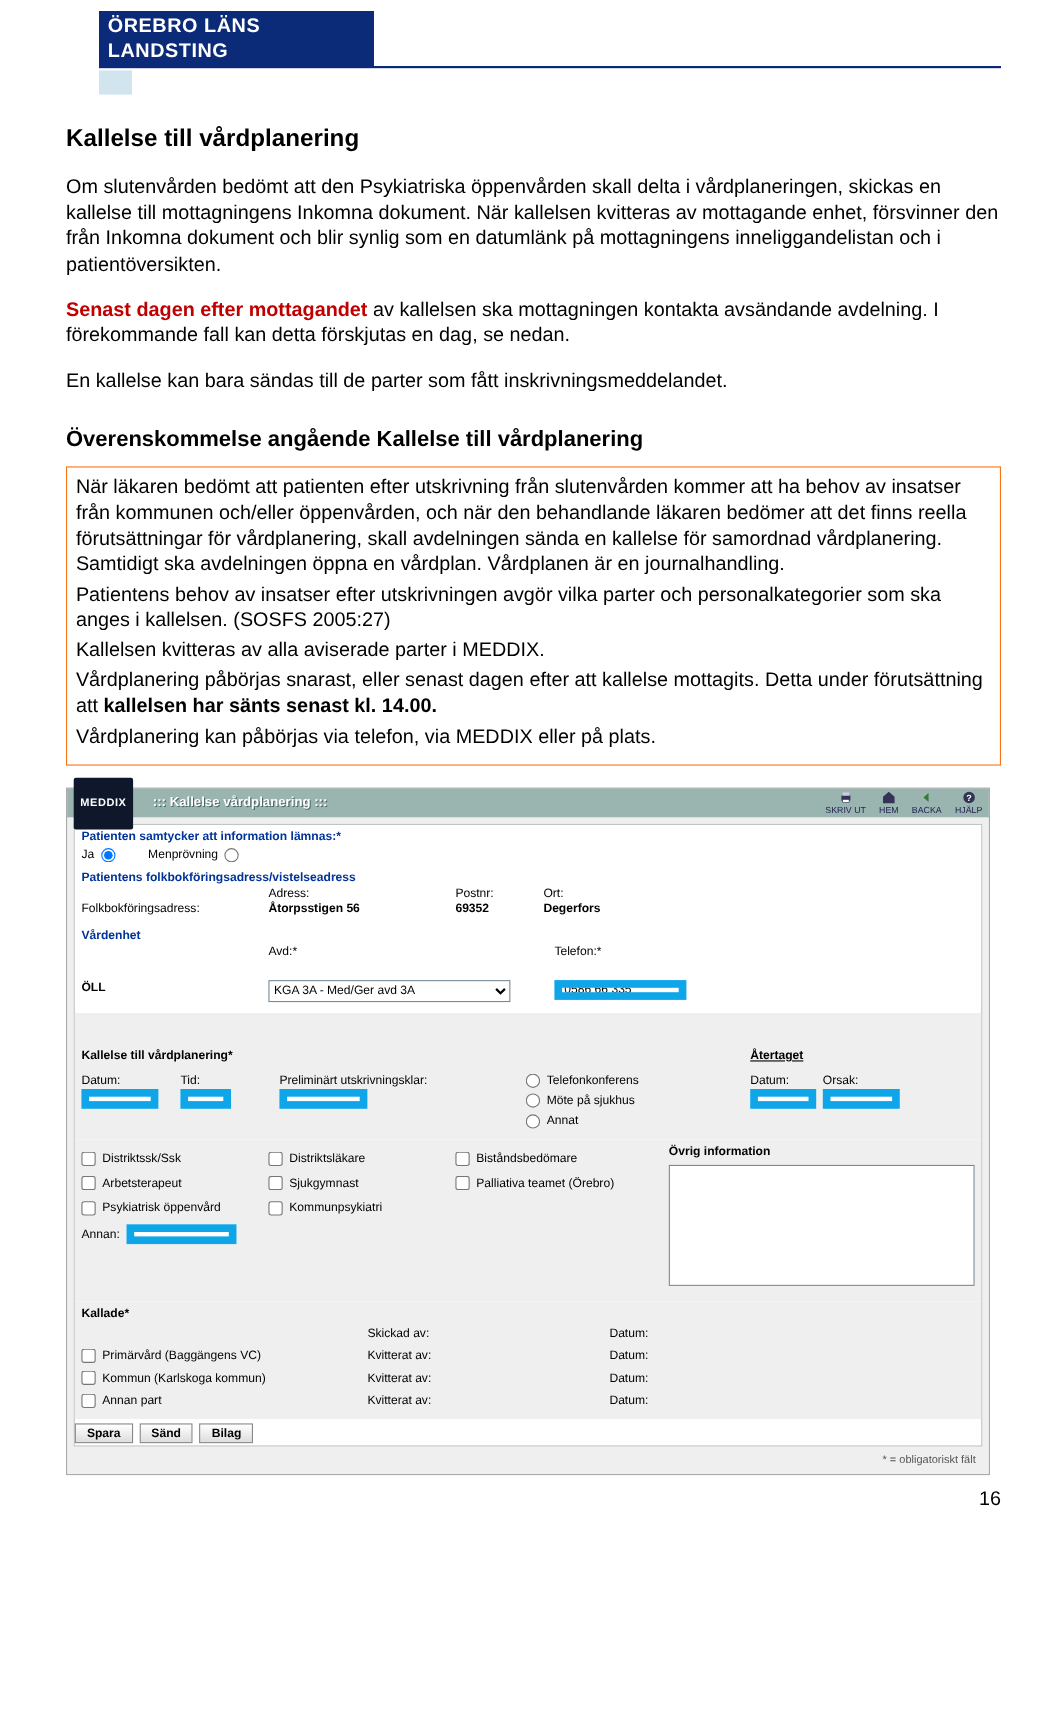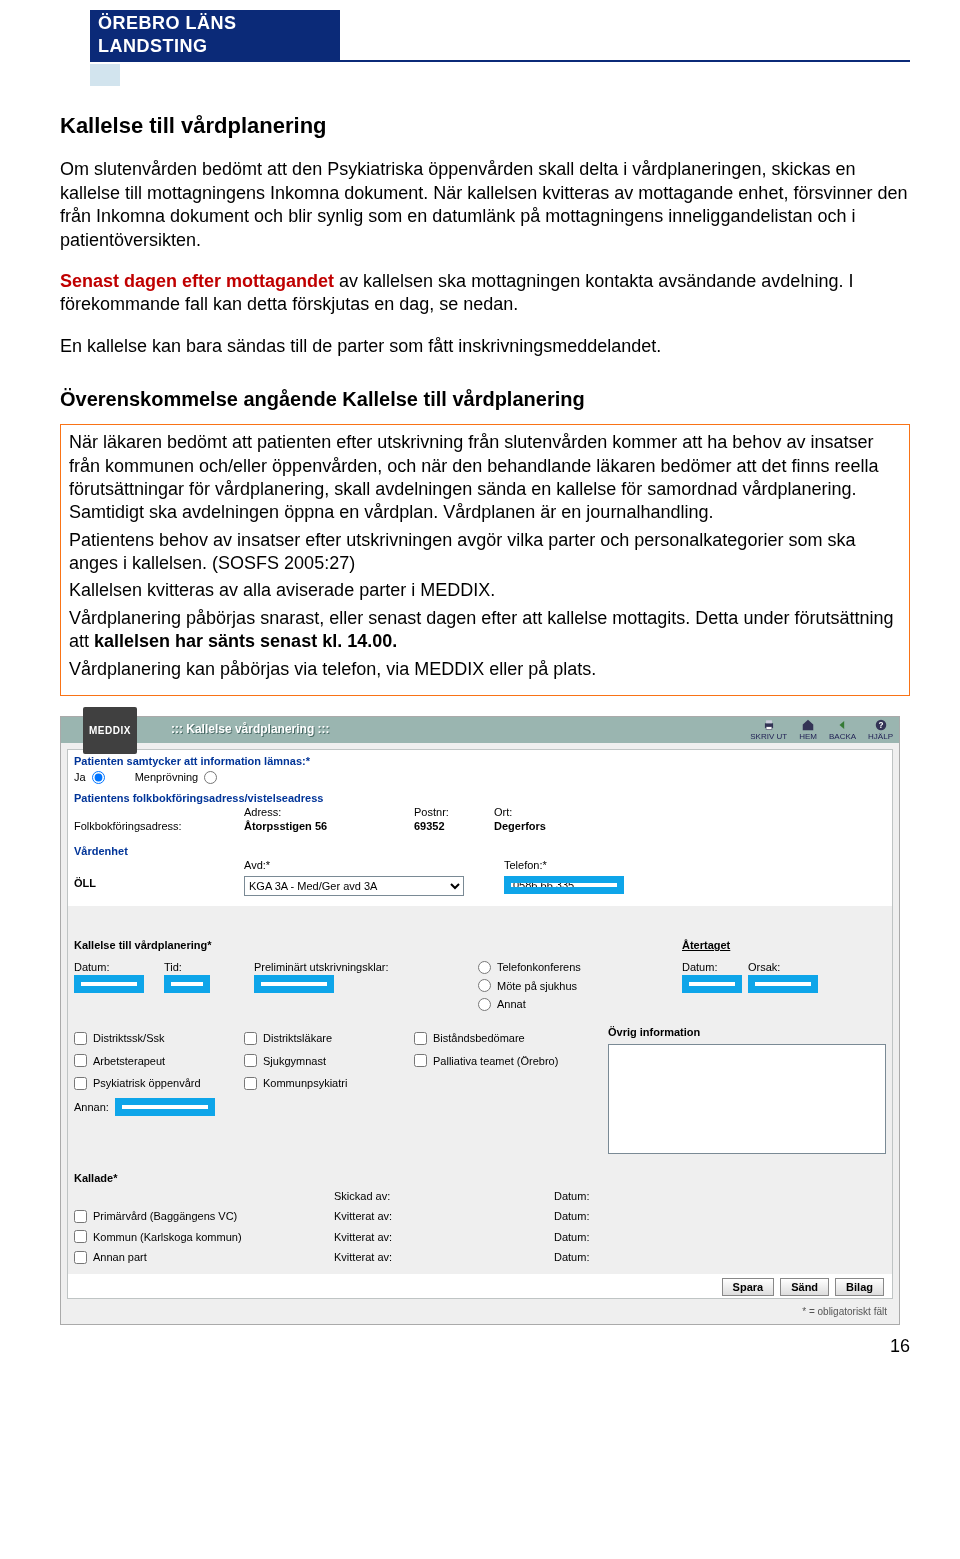--- a/index.html
+++ b/index.html
@@ -81,26 +81,26 @@
     width: 840px;
     padding-bottom: 6px;
   }
   .form-topbar {
     background: #9ab5b0;
     display: flex;
     align-items: center;
     height: 26px;
   }
   .meddix-logo {
-    background: #404040;
+    background: #0f172a;
     color: #fff;
     font-weight: bold;
     font-size: 10px;
     padding: 17px 6px;
-    margin: 2px 22px;
+    margin: 2px 6px;
     border-radius: 2px;
     letter-spacing: 0.5px;
   }
   .form-topbar-title {
     color: #fff;
     font-weight: bold;
     text-shadow: 1px 1px 0 #4a6a66;
     margin-left: 12px;
     font-size: 12px;
   }
@@ -181,42 +181,41 @@
   .kallade-grid {
     display: grid;
     grid-template-columns: 260px 150px 70px 150px;
     row-gap: 6px;
     align-items: center;
     font-size: 11px;
     margin-top: 4px;
   }
   .foot-row {
     display: flex;
-    justify-content: flex-end;
     gap: 6px;
     padding: 4px 8px 2px 0;
   }
   .btn {
     border: 1px solid #888;
     background: linear-gradient(#fff,#ddd);
     font-size: 11px;
     padding: 2px 10px;
     cursor: pointer;
     font-weight: bold;
   }
   .page-num {
     text-align: right;
     margin-top: 10px;
     font-size: 18px;
   }
   .vard-grid {
     display: grid;
     grid-template-columns: 170px 260px 180px;
     padding: 0 6px 10px 6px;
-    row-gap: 4px;
+    row-gap: 19px;
   }
   .footnote { font-size: 10px; text-align: right; padding-right: 12px; color: #555; }
 </style>
 </head>
 <body>
 
 <div class="page">
   <div class="header-bar">
     <div class="header-title">ÖREBRO LÄNS LANDSTING</div>
     <div class="header-line-bottom"></div>

